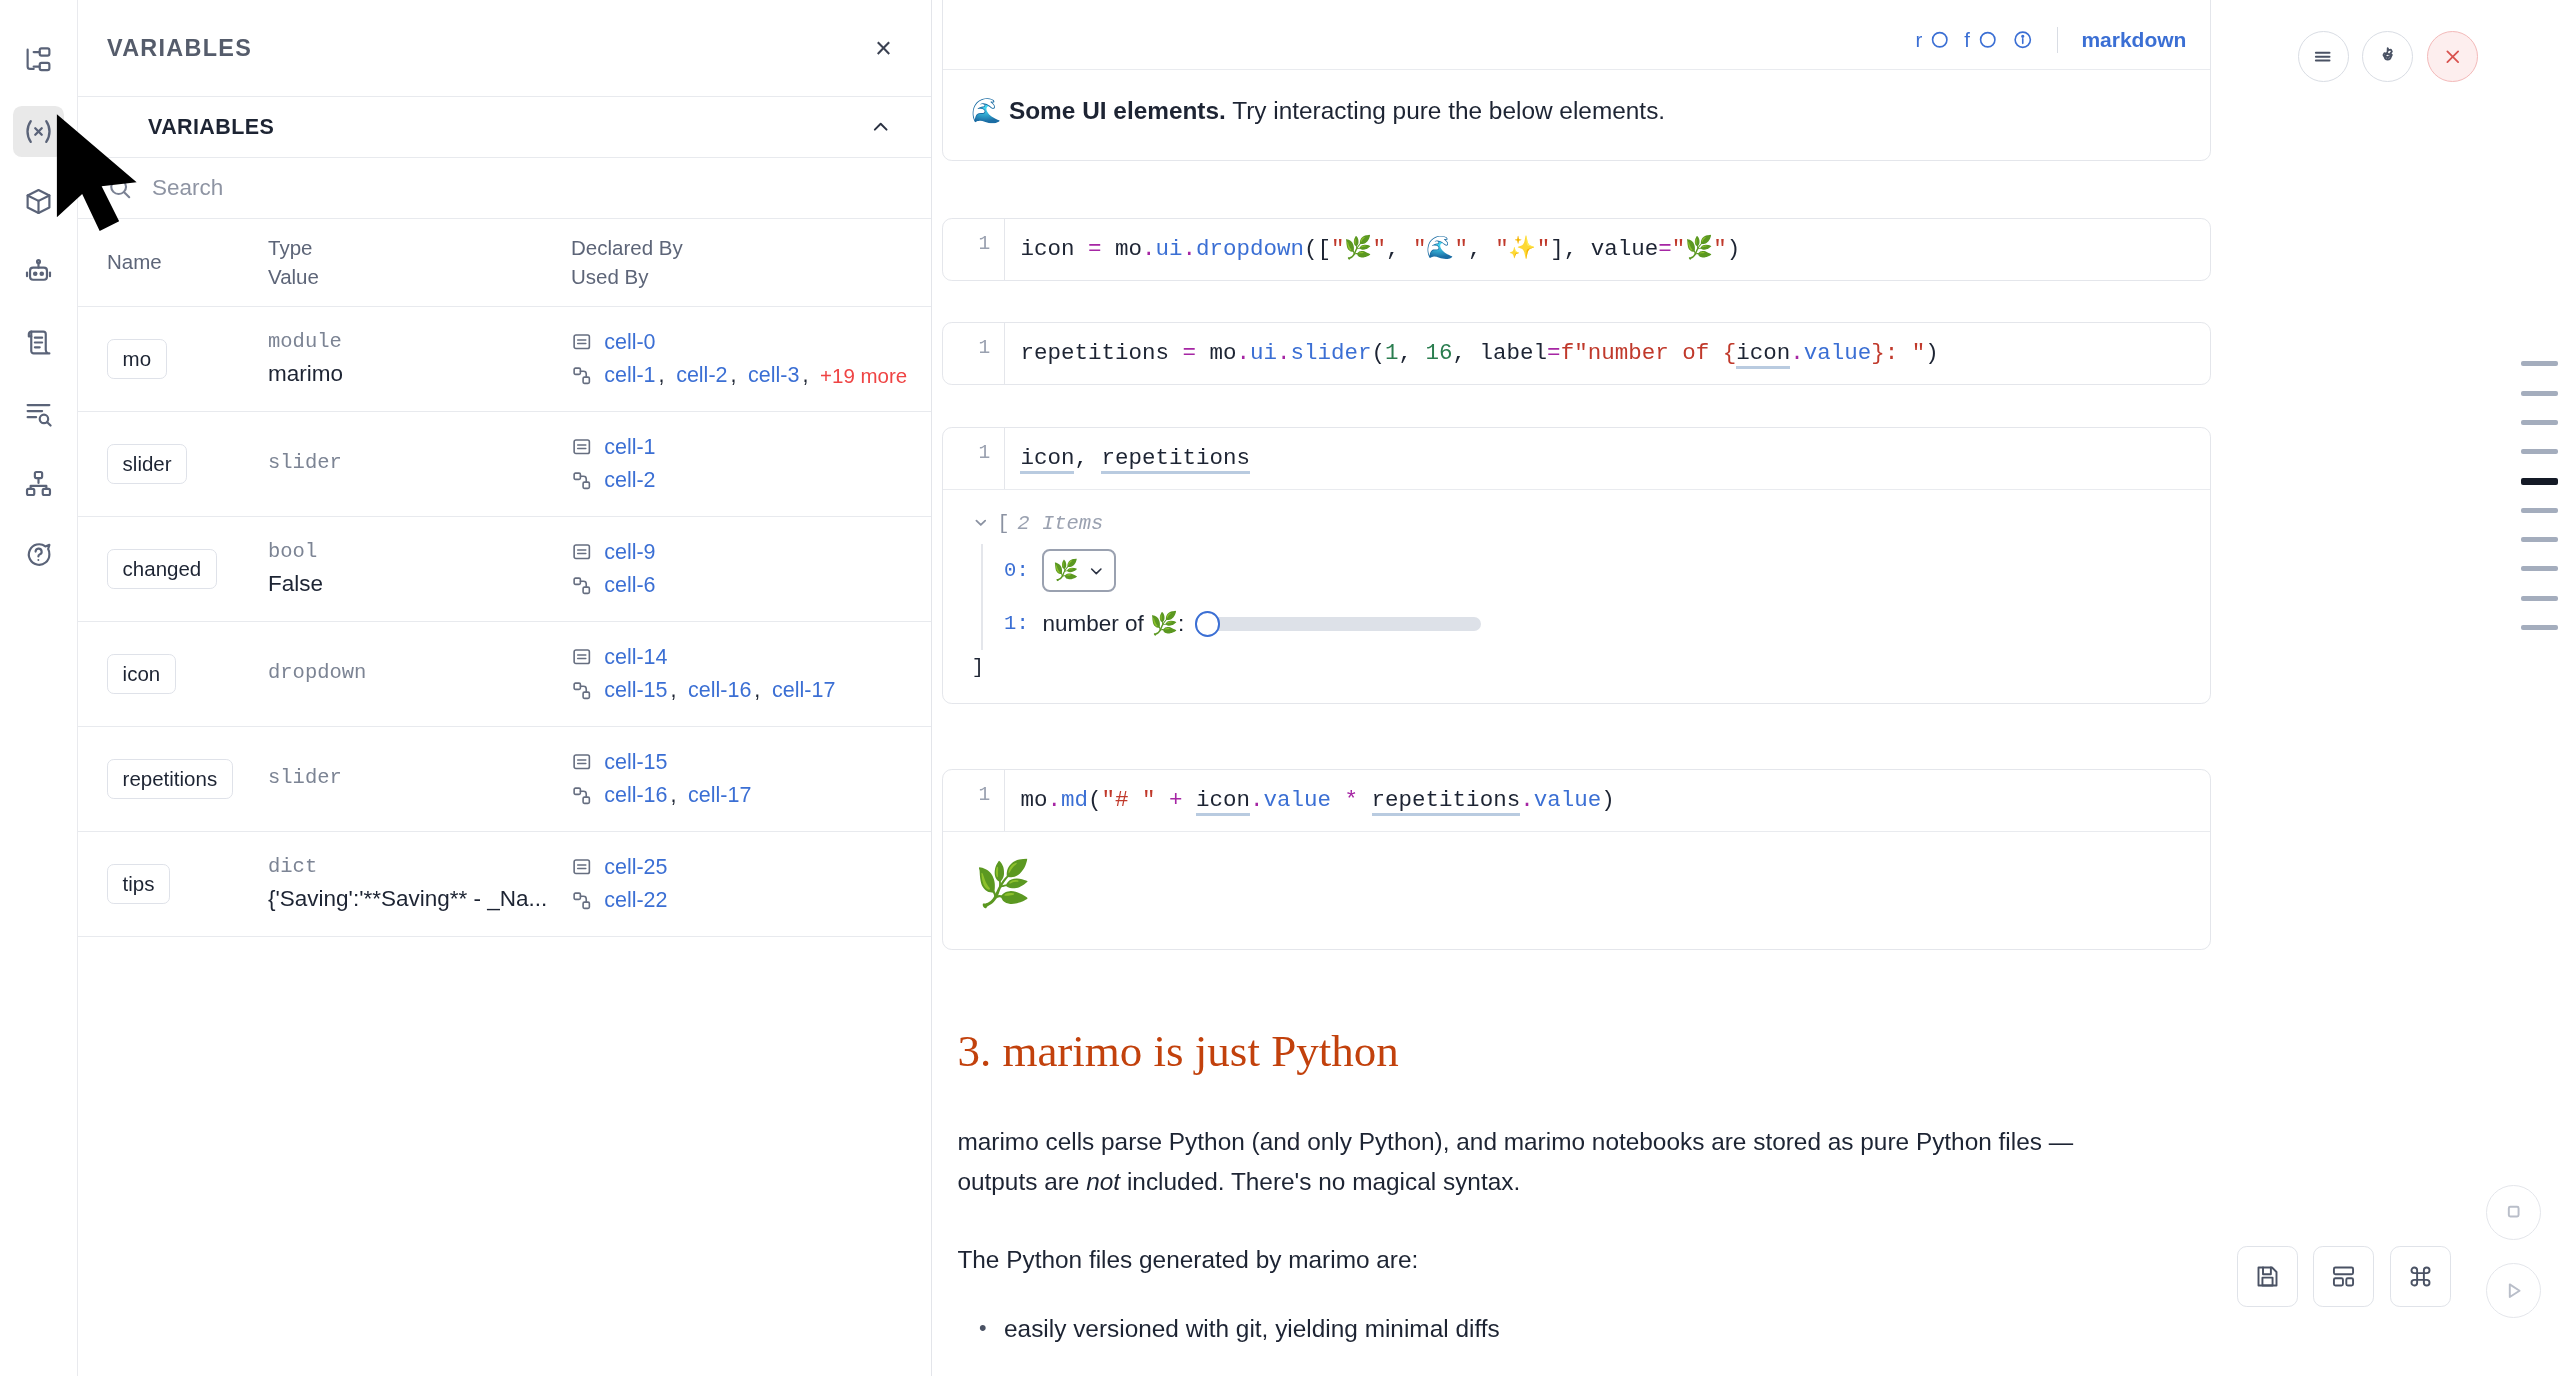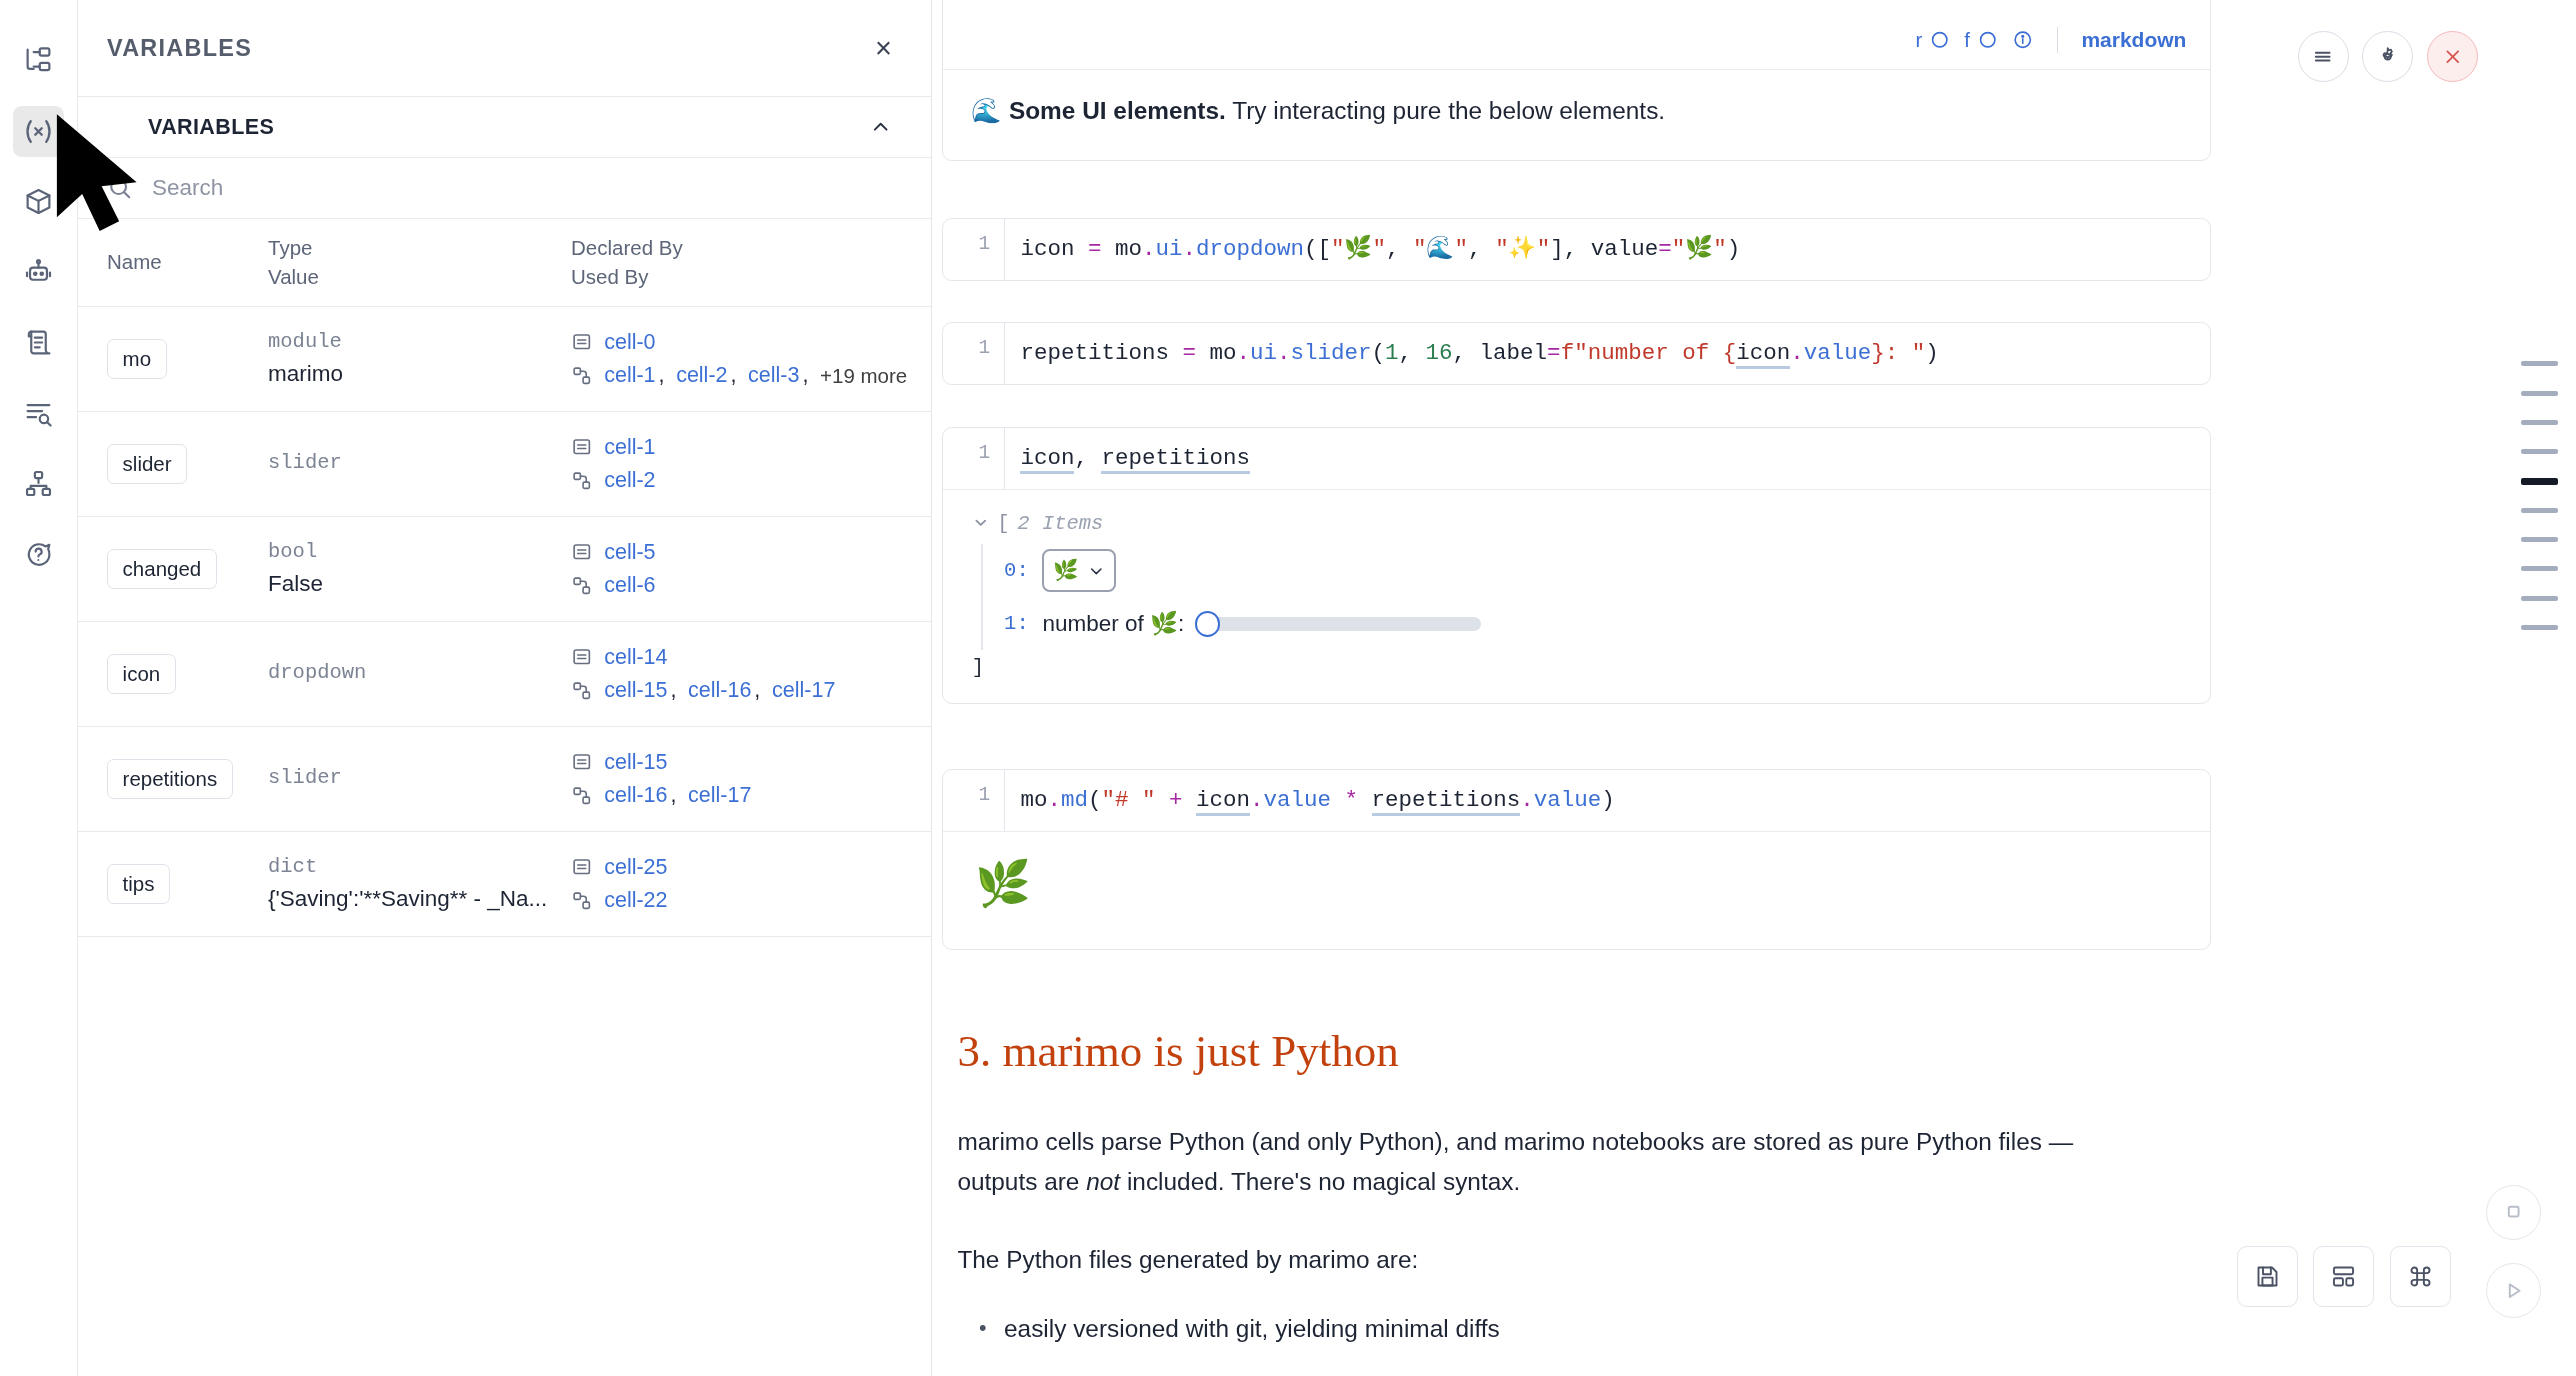--- a/index.html
+++ b/index.html
@@ -104,21 +104,21 @@
   }
   .vrow .c-decl { flex: 1; padding-right: 15.6px; }
   .decl-line, .used-line {
     display: flex; align-items: center; gap: 11.7px; line-height: 1.55;
     flex-wrap: wrap;
   }
   .cell-link {
     color: #3b6fd4; font-size: 21.5px; cursor: pointer;
   }
   .cell-sep { color: #1d2433; font-size: 21.5px; margin-left: -8.8px; }
-  .more-txt { color: #404040; font-size: 20.5px; }
+  .more-txt { color: #ef4444; font-size: 20.5px; }
   .mini-icon { color: #666e80; display: flex; flex: 0 0 auto; }
 
   
   .notebook {
     flex: 1; height: 100%; position: relative; overflow: hidden;
     background: #fff;
   }
   .nb-inner { position: relative; width: 100%; height: 100%; }
 
   .cell-wrap { position: absolute; }
@@ -441,21 +441,21 @@
             </div>
             <div class="c-decl">
               <div class="decl-line">
                 <span class="mini-icon">
                   <svg width="21.5" height="21.5" viewBox="0 0 24 24" fill="none" stroke="currentColor" stroke-width="1.8" stroke-linecap="round">
                     <rect x="3.5" y="4.5" width="17" height="15" rx="2"></rect>
                     <path d="M7.5 10h9"></path>
                     <path d="M7.5 14h9"></path>
                   </svg>
                 </span>
-                <span class="cell-link">cell-5</span>
+                <span class="cell-link">cell-9</span>
               </div>
               <div class="used-line">
                 <span class="mini-icon">
                   <svg width="21.5" height="21.5" viewBox="0 0 24 24" fill="none" stroke="currentColor" stroke-width="1.8" stroke-linecap="round" stroke-linejoin="round">
                     <rect x="3.5" y="3.5" width="7" height="7" rx="1.5"></rect>
                     <rect x="13.5" y="13.5" width="7" height="7" rx="1.5"></rect>
                     <path d="M10.5 7h3.5a3 3 0 0 1 3 3v3.5"></path>
                   </svg>
                 </span>
                 <span class="cell-link">cell-6</span>

